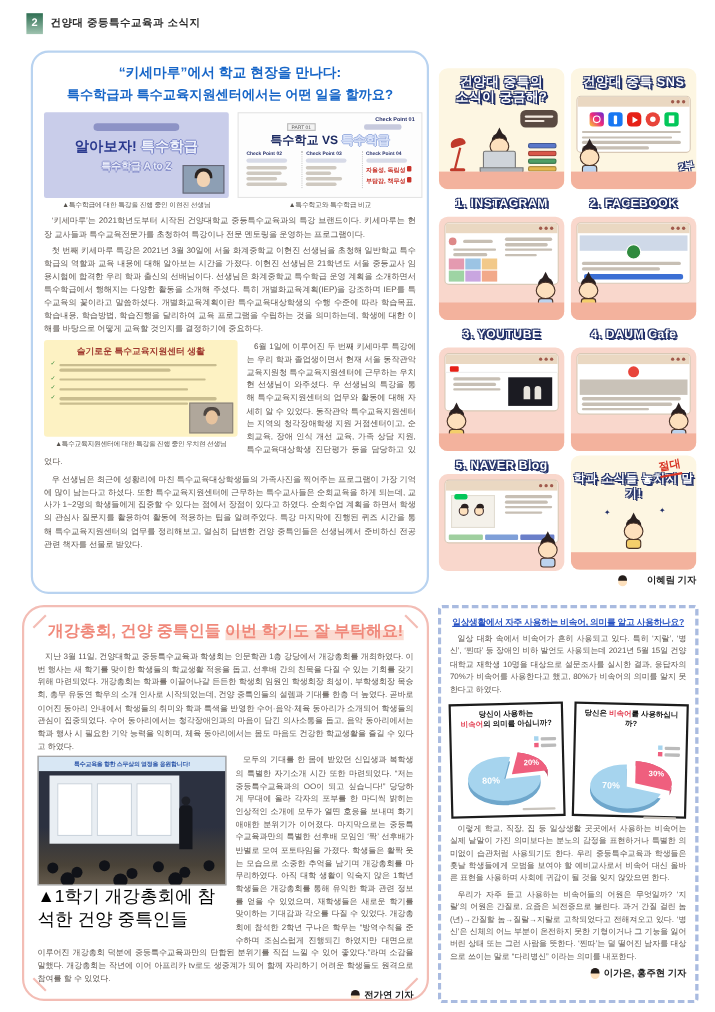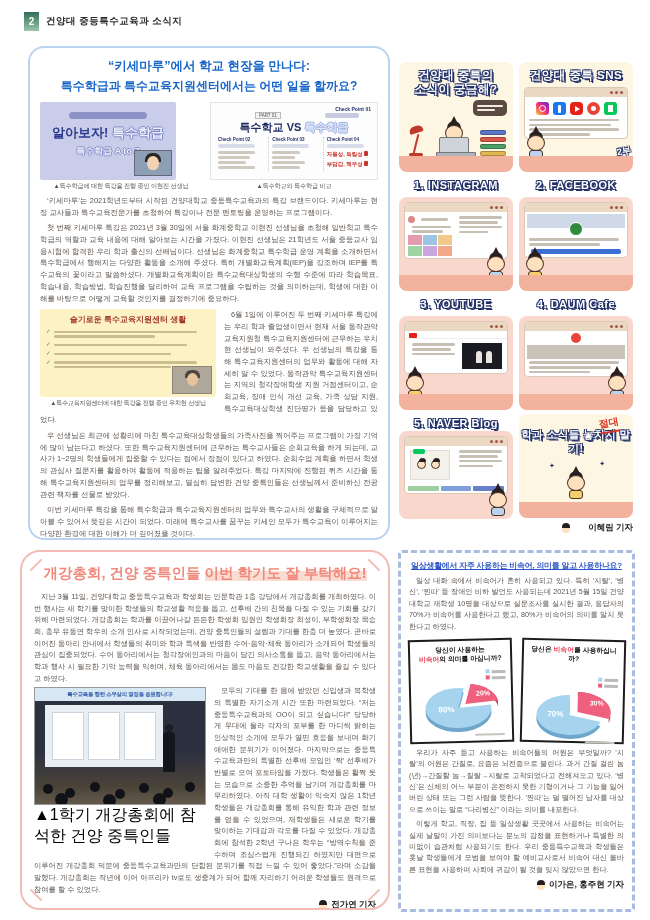--- a/index.html
+++ b/index.html
@@ -11,21 +11,21 @@
   .hdr .pagebox { width:15px; height:19px; background:linear-gradient(180deg,#2e6e52,#9fc3b0); color:#fff; font-size:10px; font-weight:bold; display:flex; align-items:center; justify-content:center; }
   .hdr .htitle { font-size:9.5px; font-weight:bold; color:#2a2a2a; letter-spacing:.5px; }
 
   
   .a1 { position:absolute; left:28px; top:46px; width:362px; height:494px; border:2px solid #b9d3f0; border-radius:16px; padding:8px 10px 6px; overflow:hidden; background:#fff; }
   .a1 .t1 { text-align:center; color:#1766c8; font-weight:bold; font-size:12.5px; margin-top:2px; }
   .a1 .t2 { text-align:center; color:#1766c8; font-weight:bold; font-size:12px; margin:3px 0 7px; }
   .thumbrow { display:flex; gap:8px; justify-content:space-between; }
   .fig { width:168px; }
   .fig .cap { font-size:6.2px; color:#55504b; text-align:center; margin-top:2px; letter-spacing:-.2px; }
-  .vthumb { position:relative; width:136px; height:78px; background:#c9cdea; border-radius:2px; overflow:hidden; }
+  .vthumb { position:relative; width:168px; height:78px; background:#c9cdea; border-radius:2px; overflow:hidden; }
   .vthumb .pill { position:absolute; left:50%; top:10px; transform:translateX(-50%); width:78px; height:7px; background:#8d93c6; border-radius:4px; }
   .vthumb .vt1 { position:absolute; top:22px; width:100%; text-align:center; font-size:13px; font-weight:bold; color:#2b3a8f; }
   .vthumb .vt1 .outl { color:#eef1fb; text-shadow:-1px 0 #7b86c9,1px 0 #7b86c9,0 -1px #7b86c9,0 1px #7b86c9; }
   .vthumb .vt2 { position:absolute; top:43px; width:100%; text-align:center; font-size:9px; font-weight:bold; color:#e7eaf8; text-shadow:-1px 0 #8a92cc,1px 0 #8a92cc,0 -1px #8a92cc,0 1px #8a92cc; }
   .webcam { position:absolute; right:4px; bottom:4px; width:38px; height:26px; background:#8d9fb4; border:1px solid #667; }
   .webcam .wface { position:absolute; left:12px; top:5px; width:12px; height:14px; background:#f2d3b3; border-radius:50% 50% 45% 45%; }
   .webcam .whair { position:absolute; left:10px; top:2px; width:16px; height:9px; background:#2b2420; border-radius:7px 7px 0 0; }
   .slide { position:relative; width:168px; height:78px; background:#fdfdfd; border:1px solid #e4e4e4; overflow:hidden; }
   .slide .cp01 { position:absolute; right:6px; top:3px; font-size:5px; color:#26306b; font-weight:bold; }
   .slide .cp01lab { position:absolute; right:18px; top:10px; width:34px; height:5px; background:#c7cade; border-radius:2px; }
@@ -272,21 +272,20 @@
           </div>
         <div class="yphoto">
             <div class="whair"></div>
             <div class="wface"></div>
           </div>
       </div>
       <div class="ycaption">▲특수교육지원센터에 대한 특강을 진행 중인 우치현 선생님</div>
     </div>
     <p>6월 1일에 이루어진 두 번째 키세마루 특강에는 우리 학과 졸업생이면서 현재 서울 동작관악교육지원청 특수교육지원센터에 근무하는 우치현 선생님이 와주셨다. 우 선생님의 특강을 통해 특수교육지원센터의 업무와 활동에 대해 자세히 알 수 있었다. 동작관악 특수교육지원센터는 지역의 청각장애학생 지원 거점센터이고, 순회교육, 장애 인식 개선 교육, 가족 상담 지원, 특수교육대상학생 진단평가 등을 담당하고 있었다.</p>
     <p>우 선생님은 최근에 성황리에 마친 특수교육대상학생들의 가족사진을 찍어주는 프로그램이 가장 기억에 많이 남는다고 하셨다. 또한 특수교육지원센터에 근무하는 특수교사들은 순회교육을 하게 되는데, 교사가 1~2명의 학생들에게 집중할 수 있다는 점에서 장점이 있다고 하였다. 순회수업 계획을 하면서 학생의 관심사 질문지를 활용하여 활동에 적용하는 팁을 알려주었다. 특강 마지막에 진행된 퀴즈 시간을 통해 특수교육지원센터의 업무를 정리해보고, 열심히 답변한 건양 중특인들은 선생님께서 준비하신 전공 관련 책자를 선물로 받았다.</p>
-    <p>이번 키세마루 특강을 통해 특수학급과 특수교육지원센터의 업무와 특수교사의 생활을 구체적으로 알아볼 수 있어서 뜻깊은 시간이 되었다. 미래에 특수교사를 꿈꾸는 키세인 모두가 특수교육이 이루어지는 다양한 환경에 대한 이해가 더 깊어졌을 것이다.</p>
   </div>
 
 </div>
 
 <div class="sns">
   <div class="snsrow">
     <div class="panel cream p1">
       <div class="bubbleT pt">
           <div>건양대 중특의</div>
           <div>소식이 궁금해?</div>
@@ -624,22 +623,22 @@
             </div>
           <div class="li">
               <span class="sw" style="background:#ef5f7e"></span>
               <span class="lb"></span>
             </div>
         </div>
         <div class="srcline"></div>
       </div>
     </div>
   </div>
+  <p>이렇게 학교, 직장, 집 등 일상생활 곳곳에서 사용하는 비속어는 실제 낱말이 가진 의미보다는 분노의 감정을 표현하거나 특별한 의미없이 습관처럼 사용되기도 한다. 우리 중등특수교육과 학생들은 훗날 학생들에게 모범을 보여야 할 예비교사로서 비속어 대신 올바른 표현을 사용하며 사회에 귀감이 될 것을 잊지 않았으면 한다.</p>
   <p>우리가 자주 듣고 사용하는 비속어들의 어원은 무엇일까? ‘지랄’의 어원은 간질로, 요즘은 뇌전증으로 불린다. 과거 간질 걸린 놈(년)→간질할 놈→질랄→지랄로 고착되었다고 전해져오고 있다. ‘병신’은 신체의 어느 부분이 온전하지 못한 기형이거나 그 기능을 잃어버린 상태 또는 그런 사람을 뜻한다. ‘찐따’는 덜 떨어진 남자를 대상으로 쓰이는 말로 “다리병신” 이라는 의미를 내포한다.</p>
-  <p>이렇게 학교, 직장, 집 등 일상생활 곳곳에서 사용하는 비속어는 실제 낱말이 가진 의미보다는 분노의 감정을 표현하거나 특별한 의미없이 습관처럼 사용되기도 한다. 우리 중등특수교육과 학생들은 훗날 학생들에게 모범을 보여야 할 예비교사로서 비속어 대신 올바른 표현을 사용하며 사회에 귀감이 될 것을 잊지 않았으면 한다.</p>
   <div class="byline">
     <span class="minihead">
         <span class="f"></span>
         <span class="h"></span>
       </span>
     <span>이가은, 홍주현 기자</span>
   </div>
 </div>
 
 </body></html>

